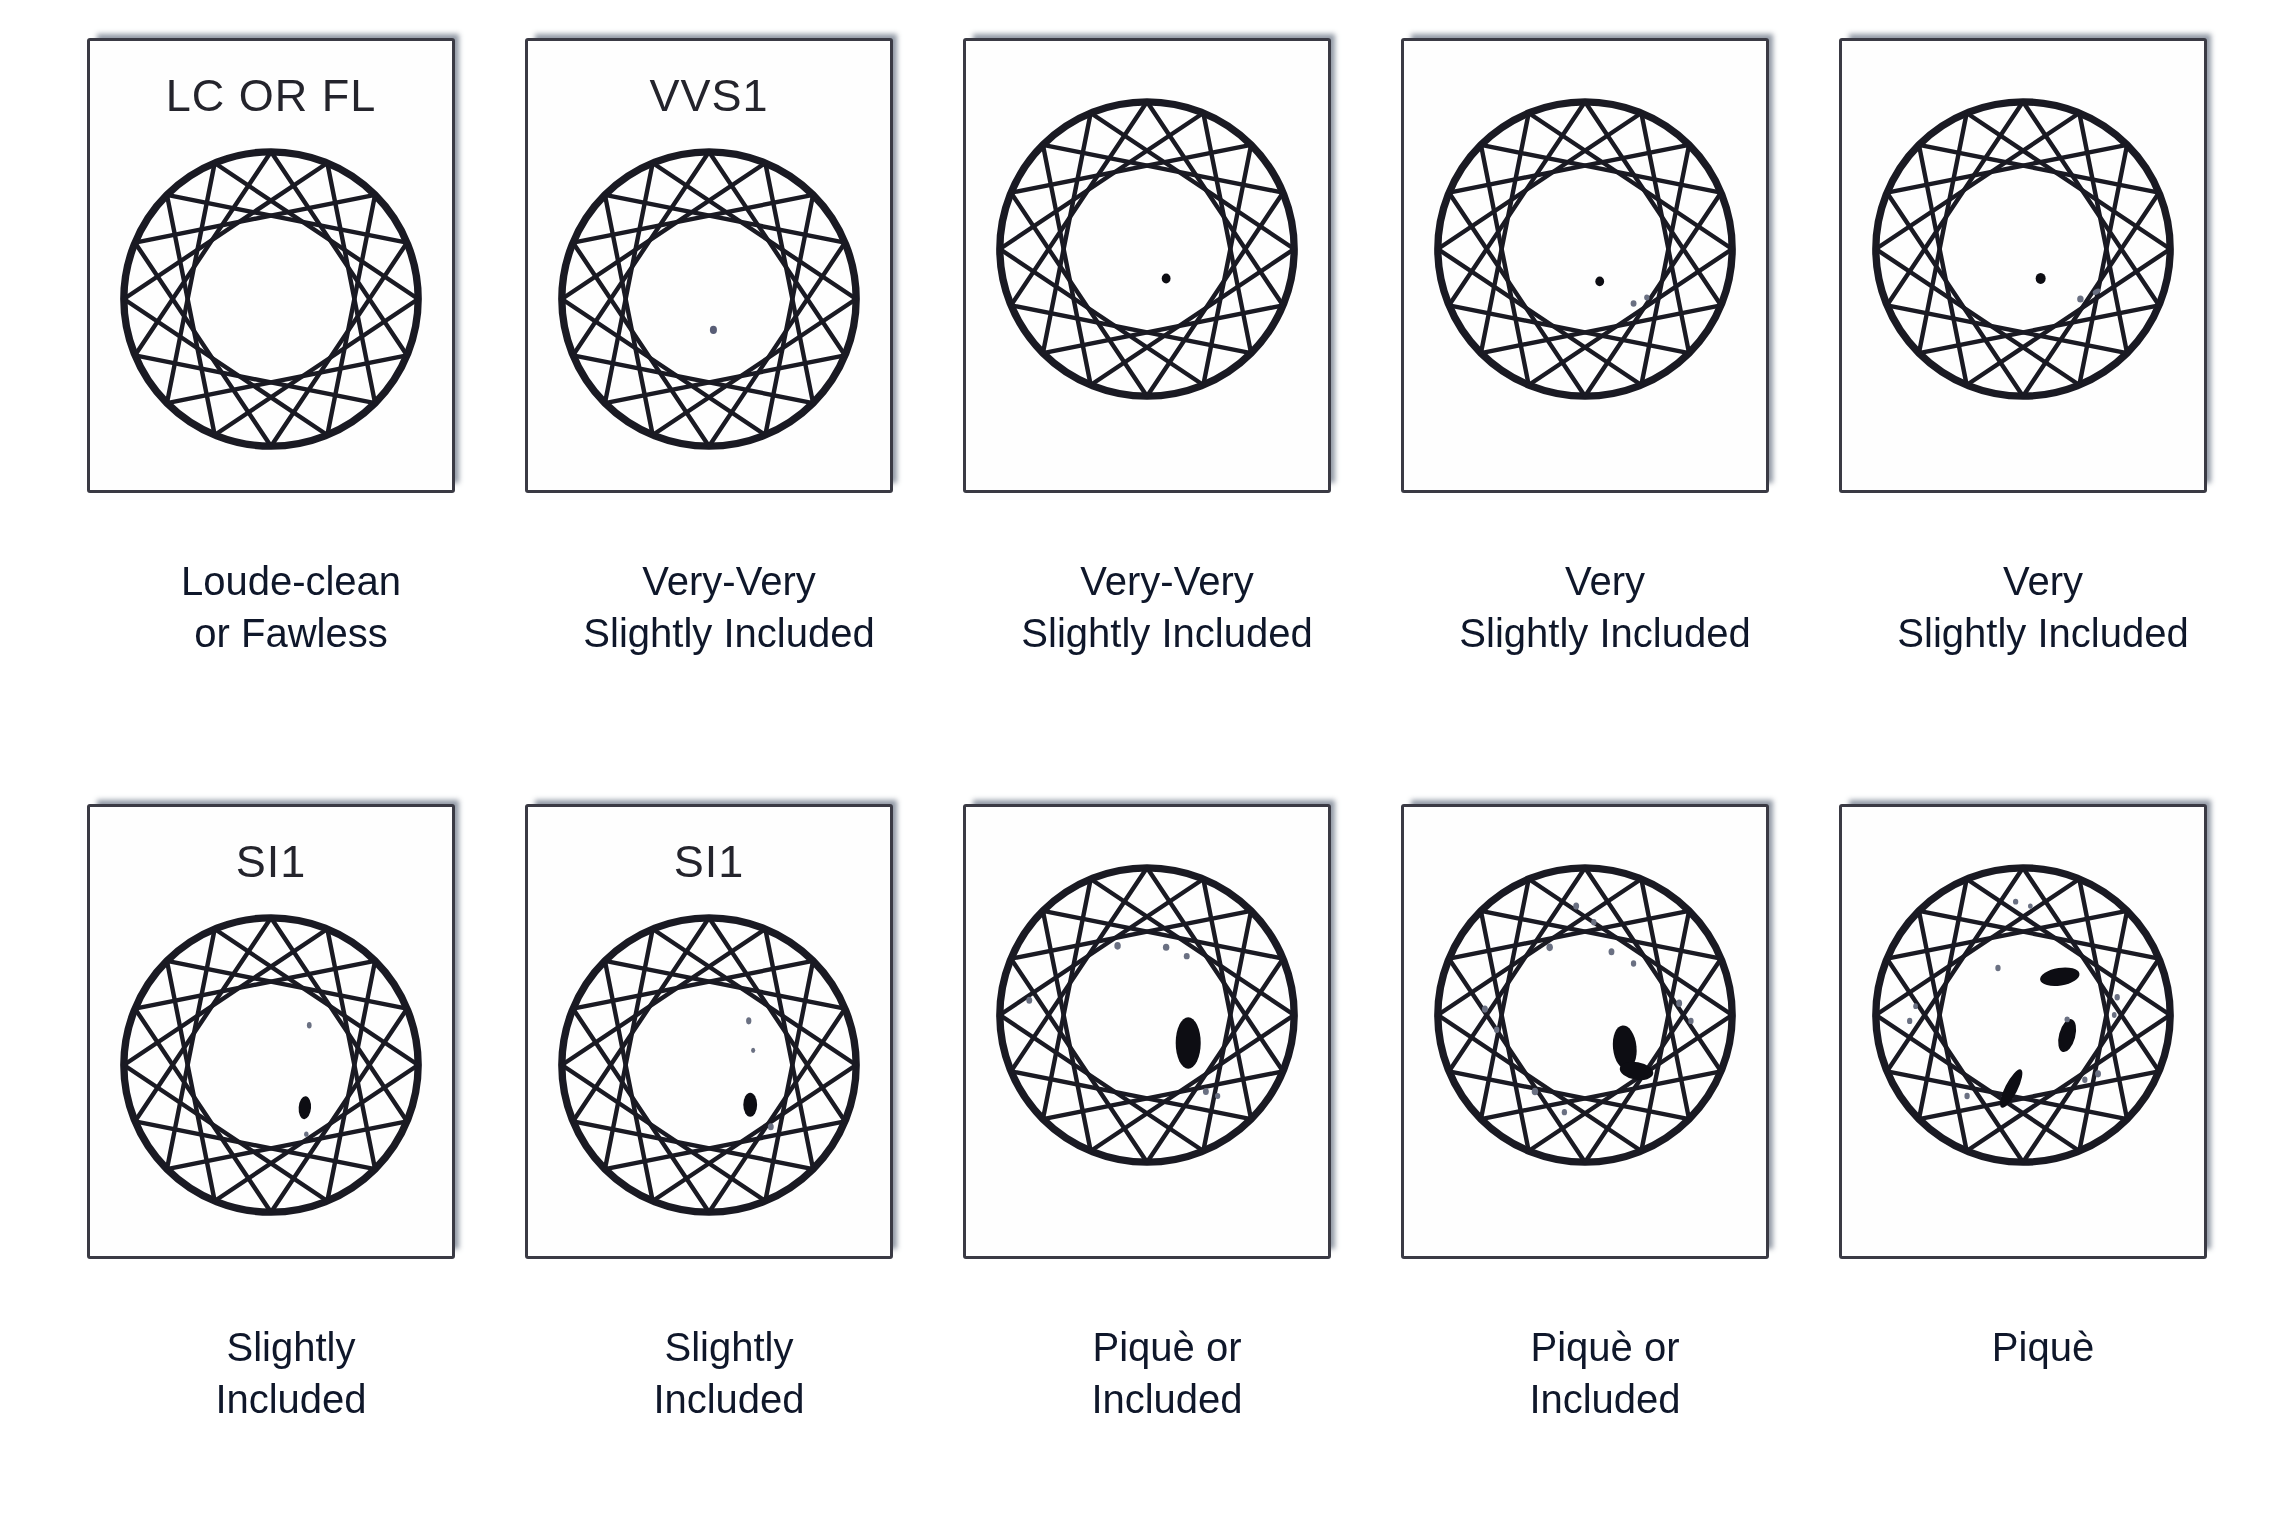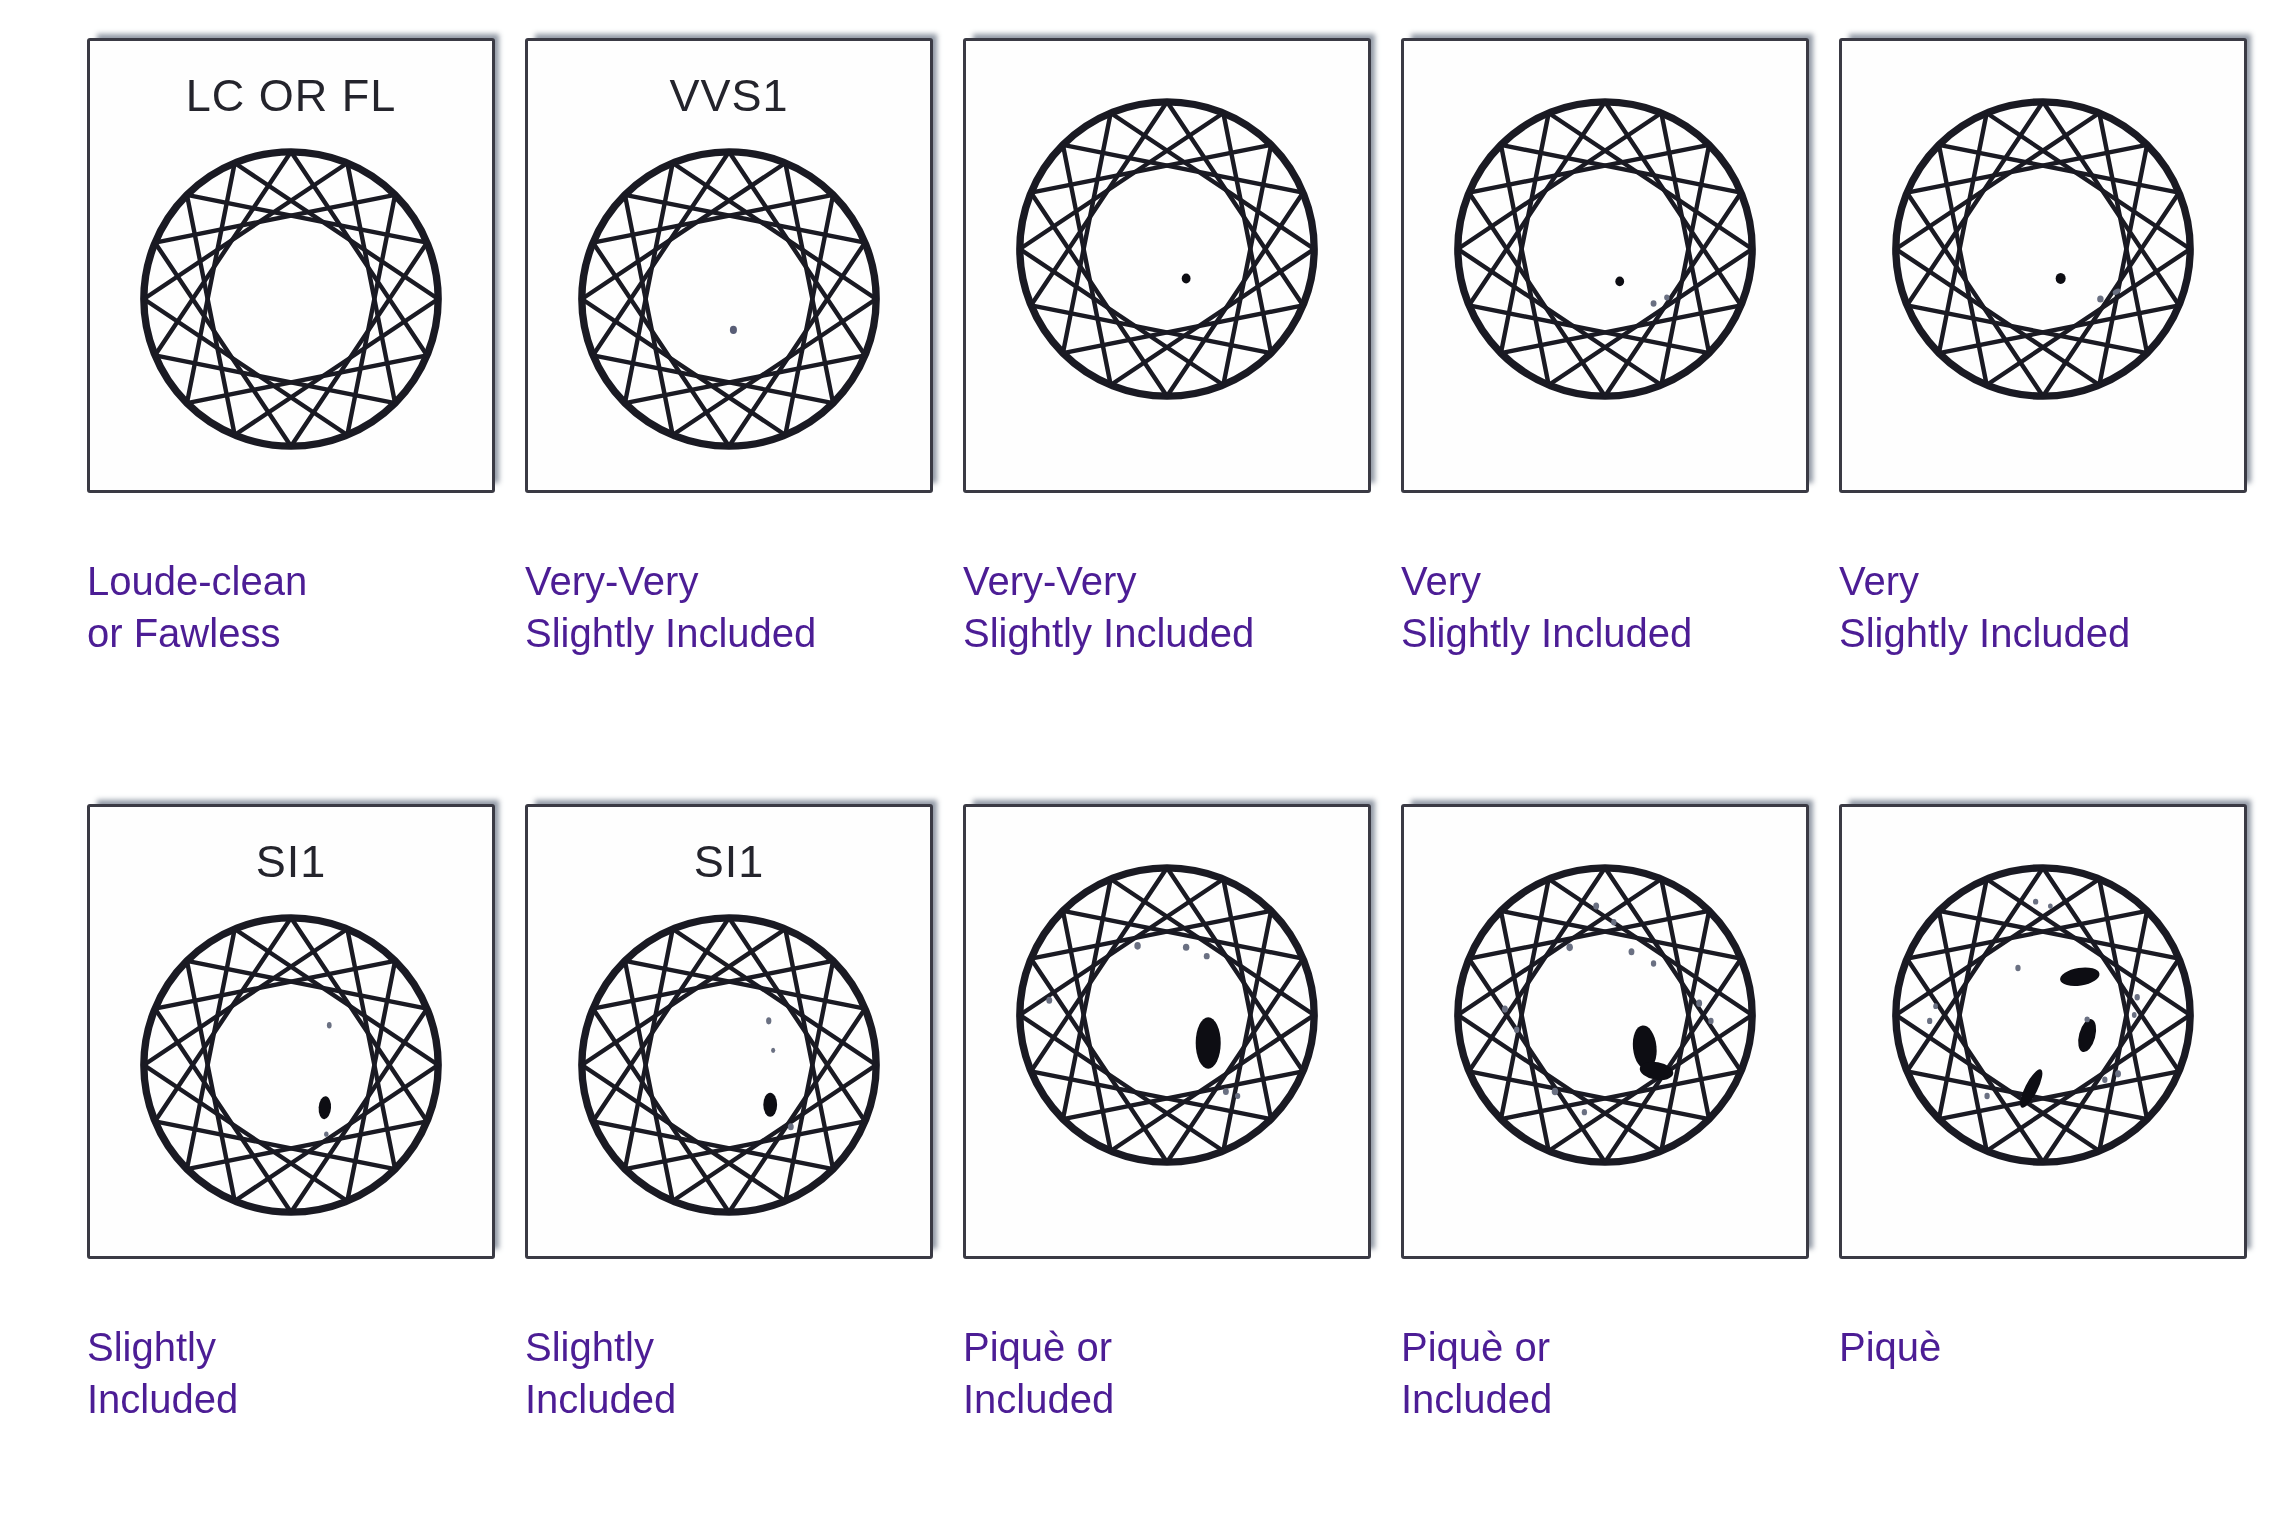--- a/index.html
+++ b/index.html
@@ -14,44 +14,45 @@
   .chart-grid {
     display: grid;
     grid-template-columns: repeat(5, 408px);
     gap: 145px 30px;
     padding: 38px 0 0 87px;
     box-sizing: border-box;
   }
   .cell { width: 408px; }
   .grade-card {
     box-sizing: border-box;
-    width: 408px;
+    width: 368px;
     height: 455px;
     background: #fefefe;
     border: 3px solid #3a3a44;
     border-radius: 3px;
     box-shadow: 7px -7px 5px -3px rgba(134, 143, 156, 0.9);
     padding-top: 30px;
   }
   .grade-title {
     text-align: center;
     font-size: 45px;
     line-height: 50px;
     letter-spacing: 1px;
     color: #24242c;
   }
   .diamond-svg {
     display: block;
     margin: 22px auto 0 auto;
   }
   .grade-desc {
     margin-top: 62px;
+    text-align: center;
     font-size: 40px;
     line-height: 52px;
-    color: #4c1d95;
+    color: #0f172a;
   }
 </style>
 </head>
 <body>
 
 <div class="chart-grid">
   <div class="cell">
     <div class="grade-card">
       <div class="grade-title">LC OR FL</div>
 

